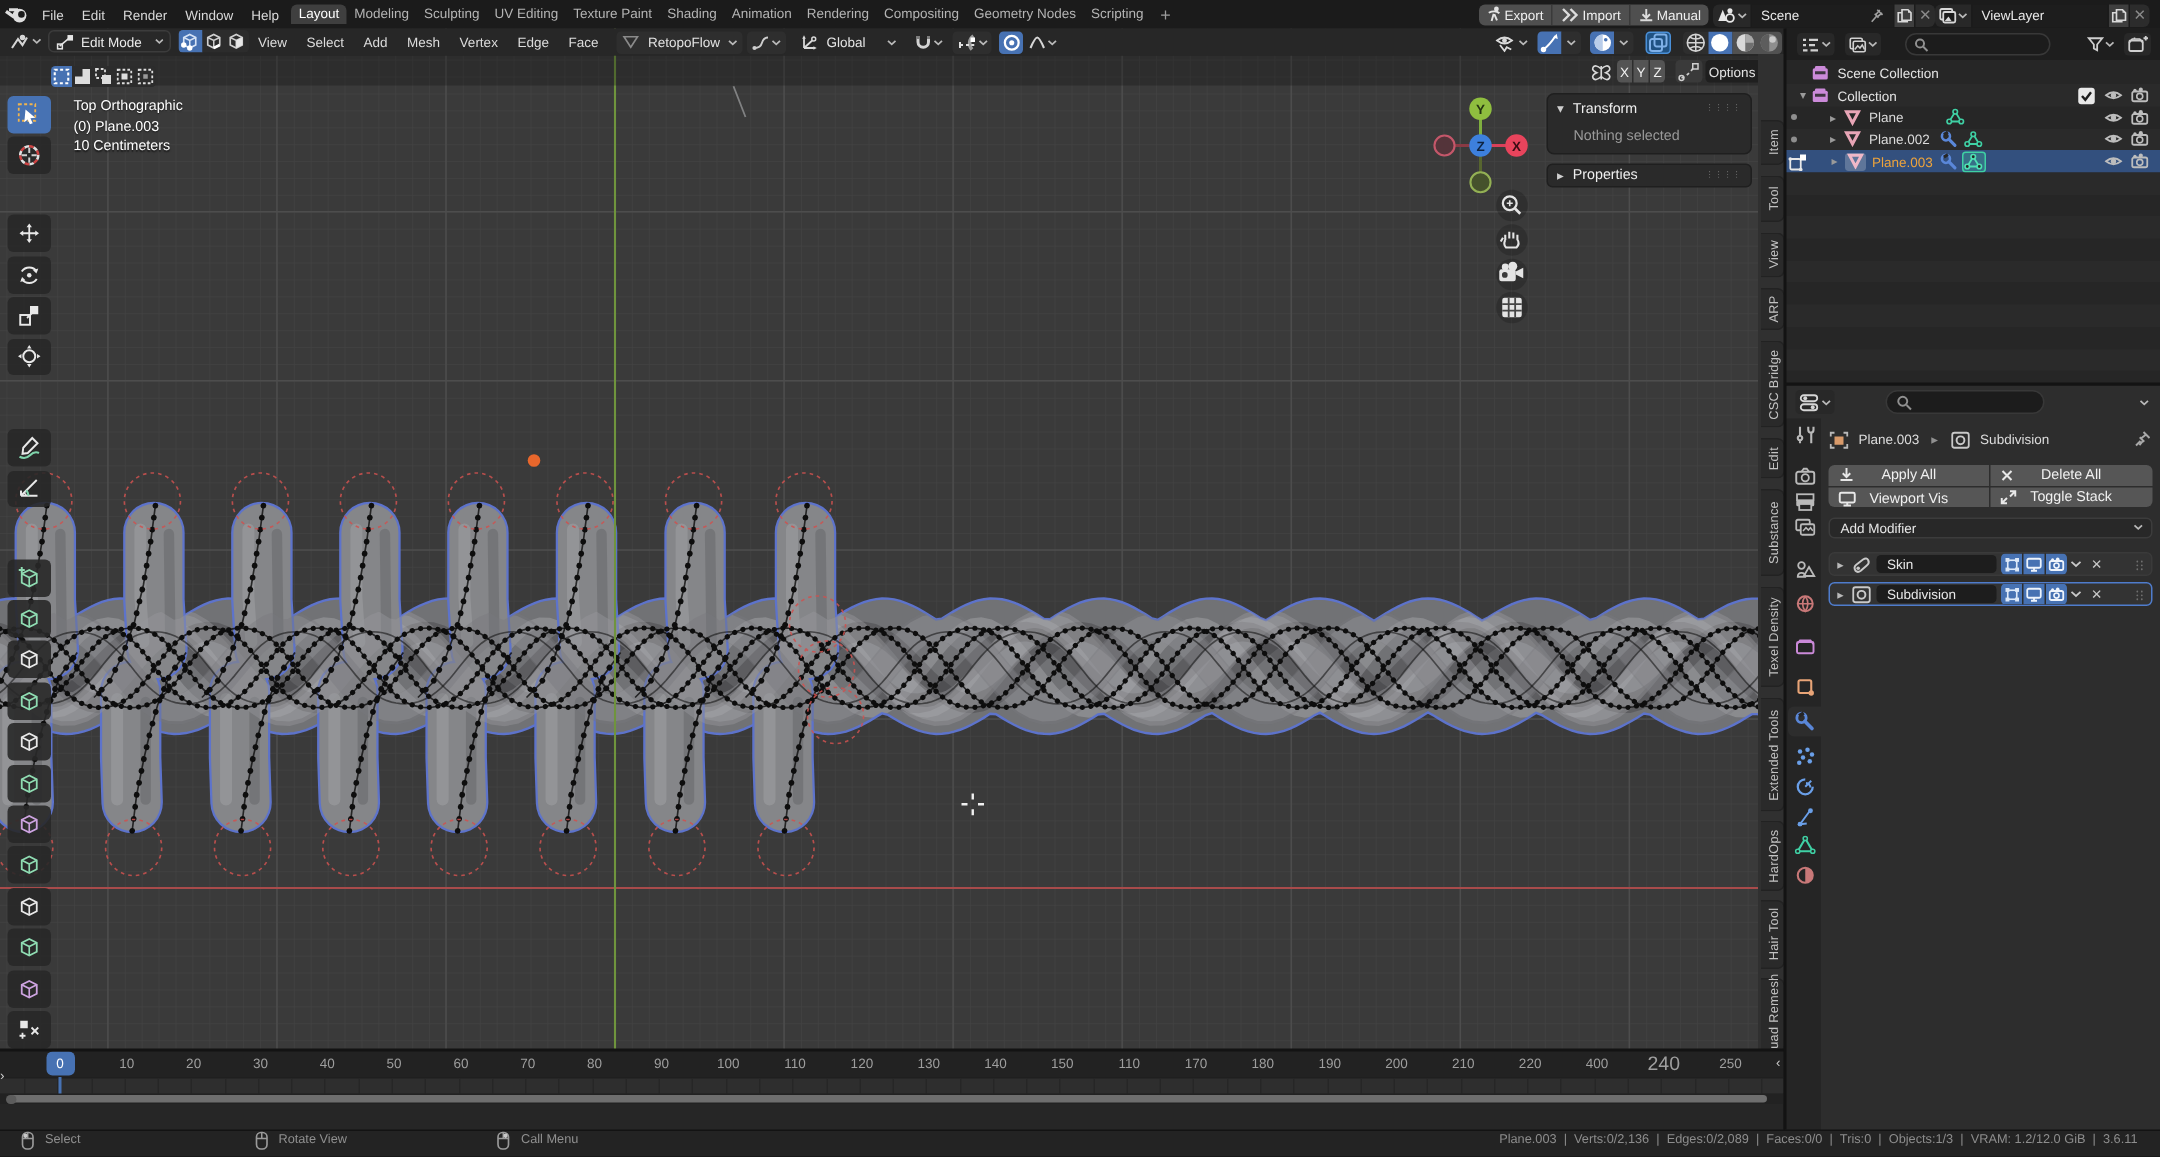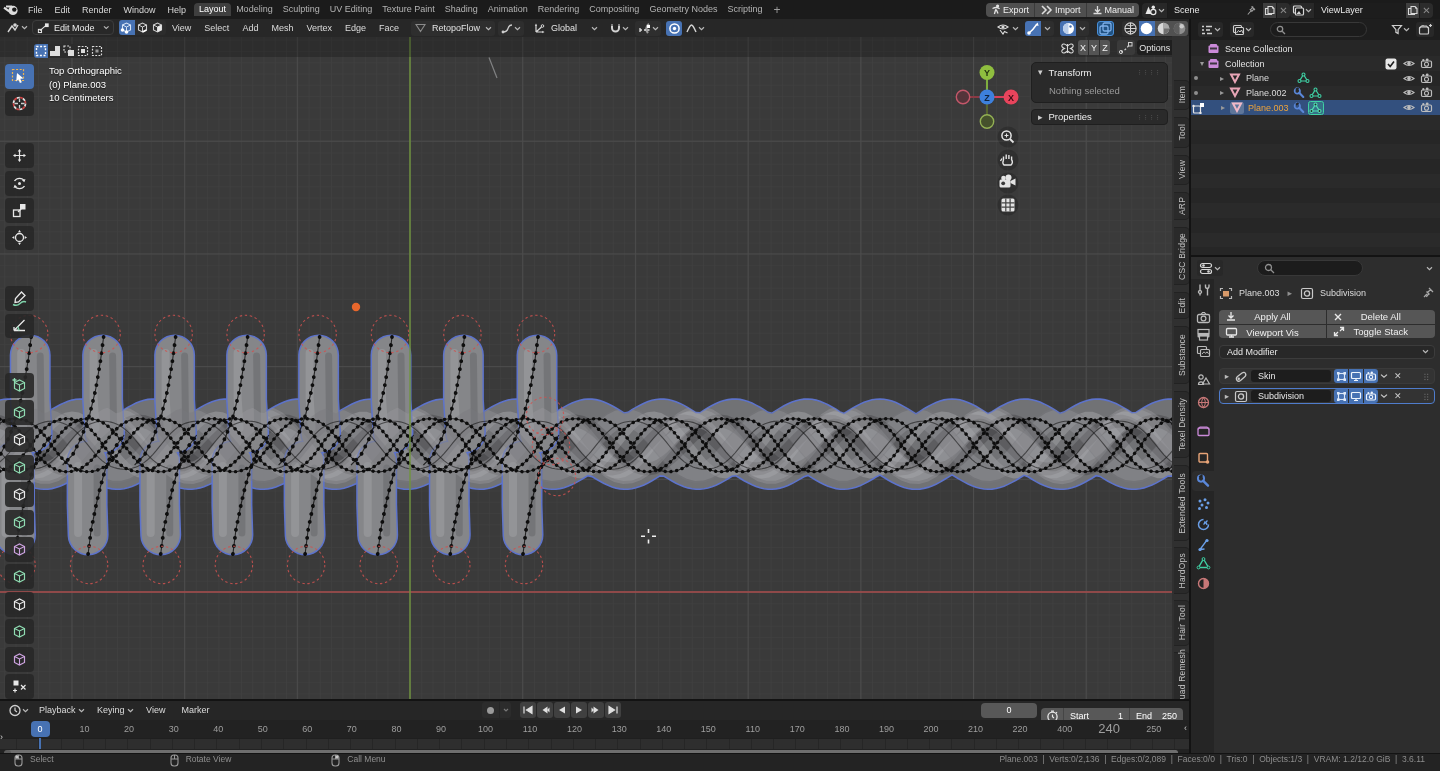--- a/index.html
+++ b/index.html
@@ -1219,30 +1219,20 @@
             </svg>
             <span style="width:6px"></span>
             <span style="color:#c9c9c9;font-size:9px">✕</span>
             <span style="flex:1"></span>
             <span style="color:#6f6f6f;font-size:9px;letter-spacing:0.5px">⁝⁝</span>
             <span style="width:4px"></span>
           </div>
         </div>
       </div>
       <div id="timeline">
-        <div style="height:20px;background:#262626;display:flex;align-items:center;font-size:9px;color:#dcdcdc"><span style="width:8px"></span><svg class="ic" width="14" height="13" viewBox="0 0 14 13" style="">
-            <circle cx="7" cy="6.5" r="5" fill="none" stroke="#d0d0d0" stroke-width="1.3"></circle>
-            <path d="M7 3.5 V6.5 L9 8" stroke="#d0d0d0" stroke-width="1.2" fill="none"></path>
-          </svg><svg class="ic" width="7" height="7" viewBox="0 0 7 7" style="">
-            <path d="M1 2.3 L3.5 4.6 L6 2.3" stroke="#b9b9b9" stroke-width="1.2" fill="none"></path>
-          </svg><span style="width:10px"></span>Playback&nbsp;<svg class="ic" width="7" height="7" viewBox="0 0 7 7" style="">
-            <path d="M1 2.3 L3.5 4.6 L6 2.3" stroke="#b9b9b9" stroke-width="1.2" fill="none"></path>
-          </svg><span style="width:12px"></span>Keying&nbsp;<svg class="ic" width="7" height="7" viewBox="0 0 7 7" style="">
-            <path d="M1 2.3 L3.5 4.6 L6 2.3" stroke="#b9b9b9" stroke-width="1.2" fill="none"></path>
-          </svg><span style="width:12px"></span>View<span style="width:16px"></span>Marker<span style="flex:1"></span></div>
         <div class="abs" style="left:482px;top:2px;display:flex;align-items:center;height:16px">
           <span style="width:17px;height:16px;background:#2c2c2c;border-radius:3px 0 0 3px;display:inline-flex;align-items:center;justify-content:center">
             <span style="width:7px;height:7px;border-radius:4px;background:#9a9a9a"></span>
           </span>
           <span style="width:11px;height:16px;background:#2c2c2c;border-radius:0 3px 3px 0;display:inline-flex;align-items:center;justify-content:center;margin-left:1px">
             <svg class="ic" width="6" height="6" viewBox="0 0 6 6" style="">
               <path d="M1 2.0 L3.0 4.0 L5 2.0" stroke="#777" stroke-width="1.2" fill="none"></path>
             </svg>
           </span>
           <span style="width:9px"></span>

